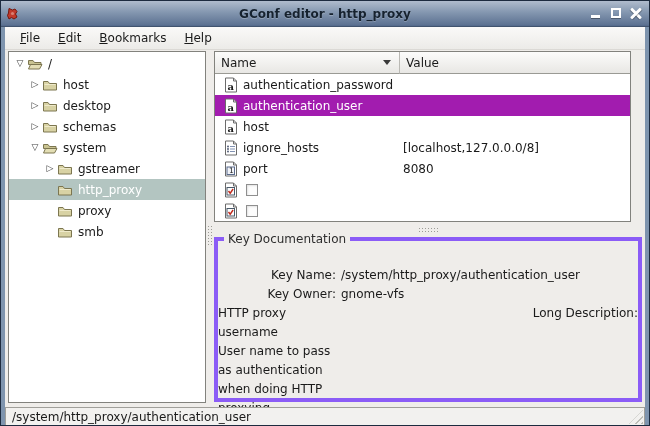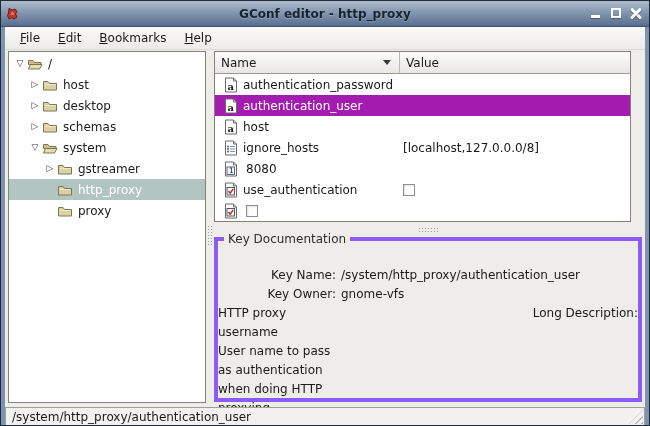--- a/index.html
+++ b/index.html
@@ -227,20 +227,29 @@
         </div>
         <div class="trow d2">
           <span class="exp"></span>
           <span class="ficon">
               <svg width="16" height="16">
                 <use href="#folder-closed"></use>
               </svg>
             </span>
           <span class="tlabel">proxy</span>
         </div>
+        <div class="trow d2">
+          <span class="exp"></span>
+          <span class="ficon">
+              <svg width="16" height="16">
+                <use href="#folder-closed"></use>
+              </svg>
+            </span>
+          <span class="tlabel">smb</span>
+        </div>
       </div>
 
       <div class="vsplit">
         <span class="vgrip"></span>
       </div>
 
       <div class="right">
 
         <div class="keylist">
           <div class="lheader">
@@ -288,29 +297,29 @@
               </span>
             <span class="kname">ignore_hosts</span>
             <span class="kvalue">[localhost,127.0.0.0/8]</span>
           </div>
           <div class="lrow">
             <span class="picon">
                 <svg width="16" height="16">
                   <use href="#page-int"></use>
                 </svg>
               </span>
+            <span class="kname">port</span>
             <span class="kvalue">8080</span>
           </div>
           <div class="lrow">
             <span class="picon">
                 <svg width="16" height="16">
                   <use href="#page-bool"></use>
                 </svg>
               </span>
-            <span class="kname">use_authentication</span>
             <span class="kvalue">
                 <span class="checkbox"></span>
               </span>
           </div>
           <div class="lrow">
             <span class="picon">
                 <svg width="16" height="16">
                   <use href="#page-bool"></use>
                 </svg>
               </span>

